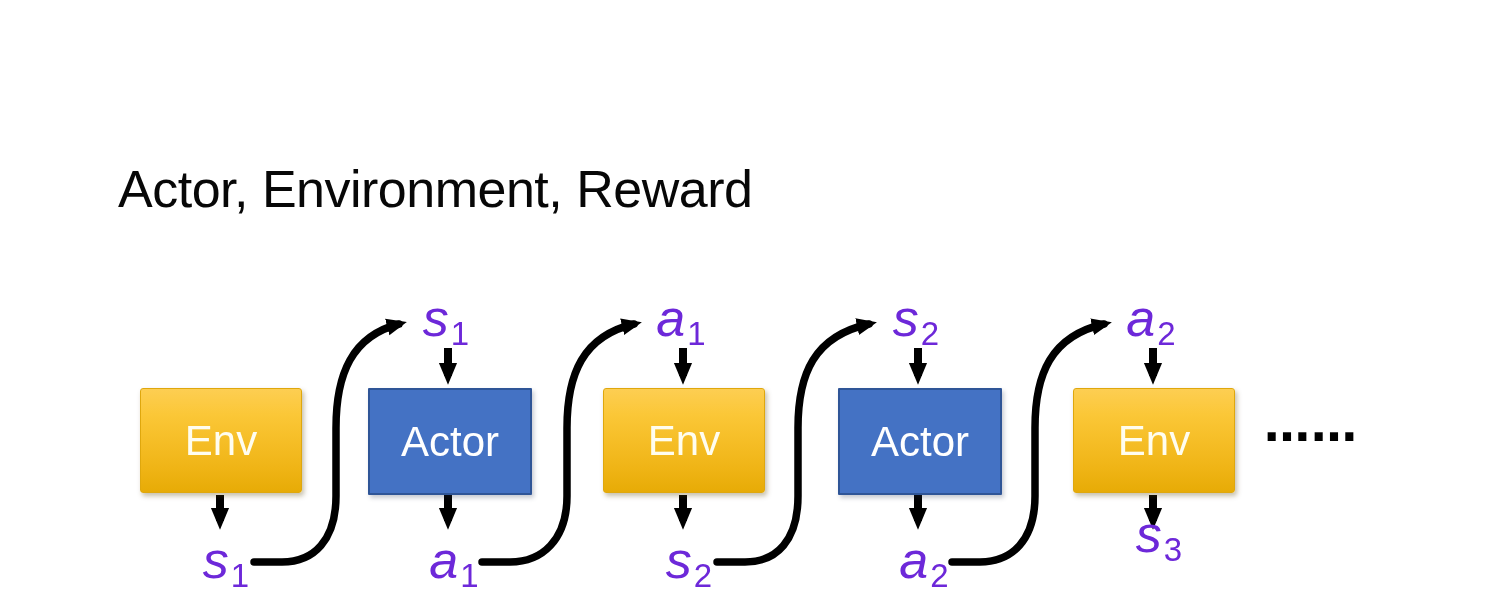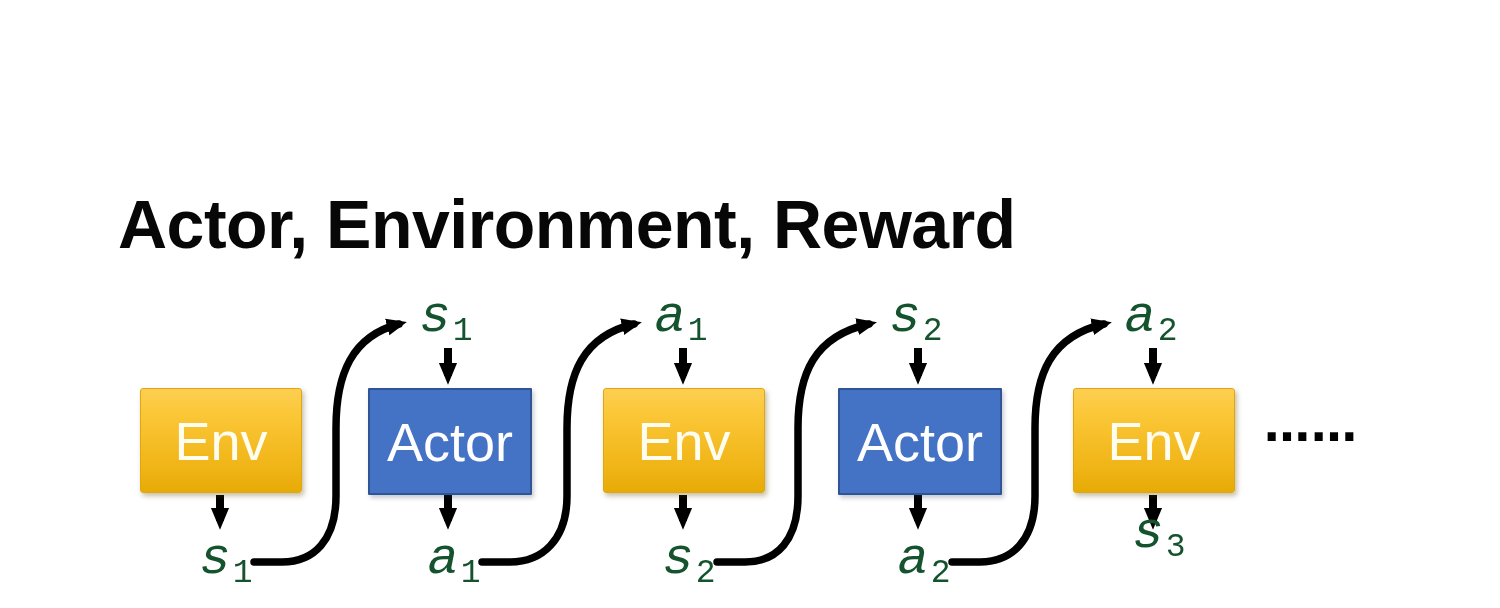--- a/index.html
+++ b/index.html
@@ -1,45 +1,45 @@
 <!DOCTYPE html>
 <html><head>
 <meta charset="utf-8">
 <style>
   html,body{margin:0;padding:0;background:#fff;}
   .stage{
     position:relative;width:1500px;height:608px;background:#ffffff;overflow:hidden;
     font-family:"Liberation Sans",sans-serif;
   }
   .page-title{
-    position:absolute;left:118px;top:144px;
-    font-size:68px;font-weight:700;letter-spacing:-0.5px;color:#070707;
+    position:absolute;left:118px;top:128px;
+    font-size:52px;font-weight:400;letter-spacing:-0.5px;color:#070707;
     line-height:1;white-space:nowrap;
   }
   .arrows{position:absolute;left:0;top:0;pointer-events:none;}
   .box{
     position:absolute;top:388px;width:160px;height:103px;
     display:flex;align-items:center;justify-content:center;
-    font-size:54px;line-height:1;
+    font-size:42px;line-height:1;
   }
   .box.env{
     background:linear-gradient(180deg,#FDCE52 0%,#FBC737 25%,#F0B517 75%,#E7AB06 100%);
     border:1px solid #DFA70D;border-radius:3px;
     box-shadow:2px 3px 5px rgba(90,70,10,0.35);
     color:#FFFDEF;
   }
   .box.actor{
     background:#4472C4;border:2.5px solid #2F5597;border-radius:1px;
     box-shadow:2px 3px 4px rgba(40,50,80,0.25);
     color:#FFFFFF;
   }
   .mlabel{
     position:absolute;transform:translateX(-50%);
-    font-family:Liberation Mono, monospace;
-    font-style:italic;font-size:52px;line-height:1;color:#14532d;white-space:nowrap;
+    font-family:Liberation Sans, sans-serif;
+    font-style:italic;font-size:52px;line-height:1;color:#6d28d9;white-space:nowrap;
   }
   .mlabel sub{
     font-style:normal;font-size:33px;line-height:1;
     vertical-align:-9px;margin-left:2px;
   }
   .dots{
     position:absolute;left:1264px;top:402px;
     font-family:"DejaVu Sans",sans-serif;font-weight:800;font-size:46px;
     letter-spacing:1px;color:#000;line-height:1;
   }

